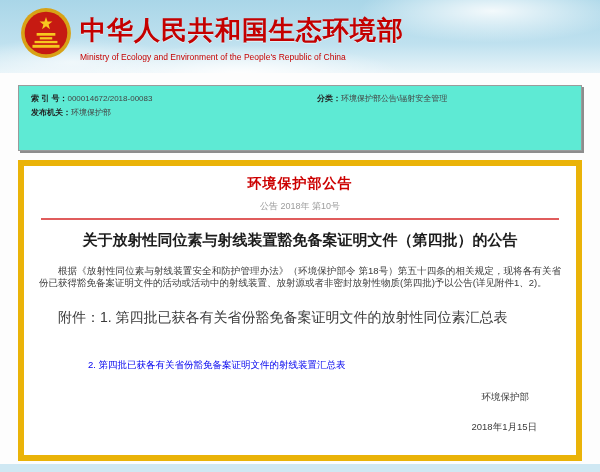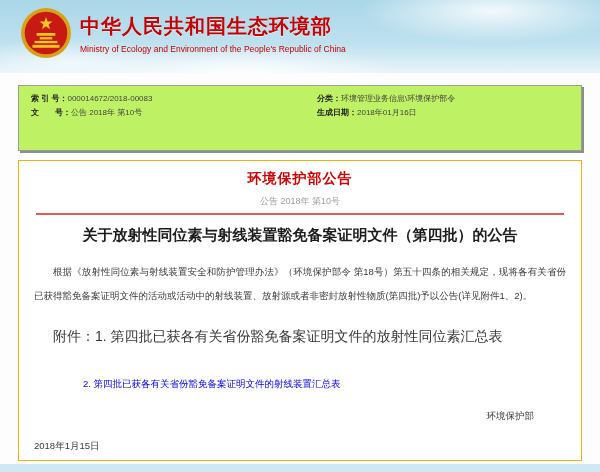--- a/index.html
+++ b/index.html
@@ -16,62 +16,62 @@
     background:
       radial-gradient(ellipse 190px 45px at 82% 15%, rgba(255,255,255,.85), rgba(255,255,255,0) 70%),
       radial-gradient(ellipse 230px 40px at 40% 100%, rgba(255,255,255,.9), rgba(255,255,255,0) 70%),
       radial-gradient(ellipse 150px 35px at 12% 85%, rgba(255,255,255,.6), rgba(255,255,255,0) 70%),
       linear-gradient(180deg,#a9d6e8 0%, #bfe1ef 60%, #e8f4f9 100%);
     position:relative;
   }
   .emblem { position:absolute; left:20px; top:7px; width:52px; height:52px; }
   .header-titles { position:absolute; left:80px; top:13px; }
   .title-cn {
-    color:#c40000; font-size:20px; font-weight:bold; letter-spacing:1px;
+    color:#c40000; font-size:26px; font-weight:bold; letter-spacing:1px;
     text-shadow:0 1px 0 rgba(255,255,255,.5);
   }
   .title-en { color:#c40000; font-size:8.5px; margin-top:4px; }
   
   .meta-box {
     margin:12px 18px 0;
     height:66px;
-    background:#bef264;
+    background:#5eead4;
     border:1px solid #9b9b9b;
     box-shadow:2px 2px 0 #8d8d8d;
     padding:6px 0 0 12px;
     display:flex;
     font-size:8px;
     color:#333;
   }
   .meta-col { display:flex; flex-direction:column; }
   .meta-col.left  { width:52%; }
   .meta-col.right { width:48%; }
   .meta-row { line-height:14px; white-space:nowrap; overflow:hidden; }
   .meta-row.spacer { height:14px; }
   .meta-label { font-weight:bold; color:#222; }
   .meta-value { color:#444; }
   
   .main-box {
     margin:9px 18px 0;
     height:301px;
     background:#fff;
-    border:1px solid #eab308;
+    border:6px solid #eab308;
     padding:0 15px;
     color:#3a3a3a;
   }
   .agency-title { margin-top:9px; text-align:center; color:#cc0000; font-weight:bold; font-size:14px; letter-spacing:1px; }
   .doc-number   { margin-top:7px; text-align:center; color:#9d9d9d; font-size:9px; }
   .red-rule     { margin:5px 2px 0; height:2px; background:#e05c5c; }
   .doc-title    { margin-top:11px; text-align:center; color:#1c1c1c; font-weight:bold; font-size:15px; }
-  .para { margin-top:15px; font-size:9.5px; line-height:24px; text-indent:2em; text-align:justify; }
+  .para { margin-top:15px; font-size:9.5px; line-height:12px; text-indent:2em; text-align:justify; }
   .att-line1 { margin-top:20px; margin-left:19px; font-size:14px; }
   .att-line2 { margin-top:32px; margin-left:49px; font-size:9.5px; }
   .att-link { color:#0000ee; text-decoration:none; cursor:pointer; }
   .signature  { margin-top:19px; text-align:right; padding-right:32px; font-size:9.5px; }
-  .sign-date  { margin-top:17px; text-align:left; padding-right:24px; font-size:9.5px; }
+  .sign-date  { margin-top:17px; text-align:right; padding-right:24px; font-size:9.5px; }
   
   .footer-strip { position:absolute; left:0; bottom:0; width:600px; height:8px; background:#cfe8f3; }
 </style>
 </head>
 <body>
 
 <div class="header">
   <svg class="emblem" viewBox="0 0 50 50">
     <circle cx="25" cy="25" r="24" fill="#d8a216"></circle>
     <circle cx="25" cy="25" r="20.5" fill="#c61a12"></circle>
@@ -87,29 +87,26 @@
     <div class="title-en">Ministry of Ecology and Environment of the People's Republic of China</div>
   </div>
 </div>
 
 <div class="meta-box">
   <div class="meta-col left">
     <div class="meta-row">
       <span class="meta-label">索 引 号：</span><span class="meta-value">000014672/2018-00083</span>
     </div>
     <div class="meta-row">
-      <span class="meta-label">文　　号：</span><span class="meta-value">公告 2018年 第10号</span>
+      <span class="meta-label">发布机关：</span><span class="meta-value">环境保护部</span>
     </div>
   </div>
   <div class="meta-col right">
     <div class="meta-row">
-      <span class="meta-label">分类：</span><span class="meta-value">环境管理业务信息\环境保护部令</span>
-    </div>
-    <div class="meta-row">
-      <span class="meta-label">生成日期：</span><span class="meta-value">2018年01月16日</span>
+      <span class="meta-label">分类：</span><span class="meta-value">环境保护部公告\辐射安全管理</span>
     </div>
     <div class="meta-row spacer"></div>
   </div>
 </div>
 
 <div class="main-box">
   <div class="agency-title">环境保护部公告</div>
   <div class="doc-number">公告 2018年 第10号</div>
   <div class="red-rule"></div>
   <div class="doc-title">关于放射性同位素与射线装置豁免备案证明文件（第四批）的公告</div>

